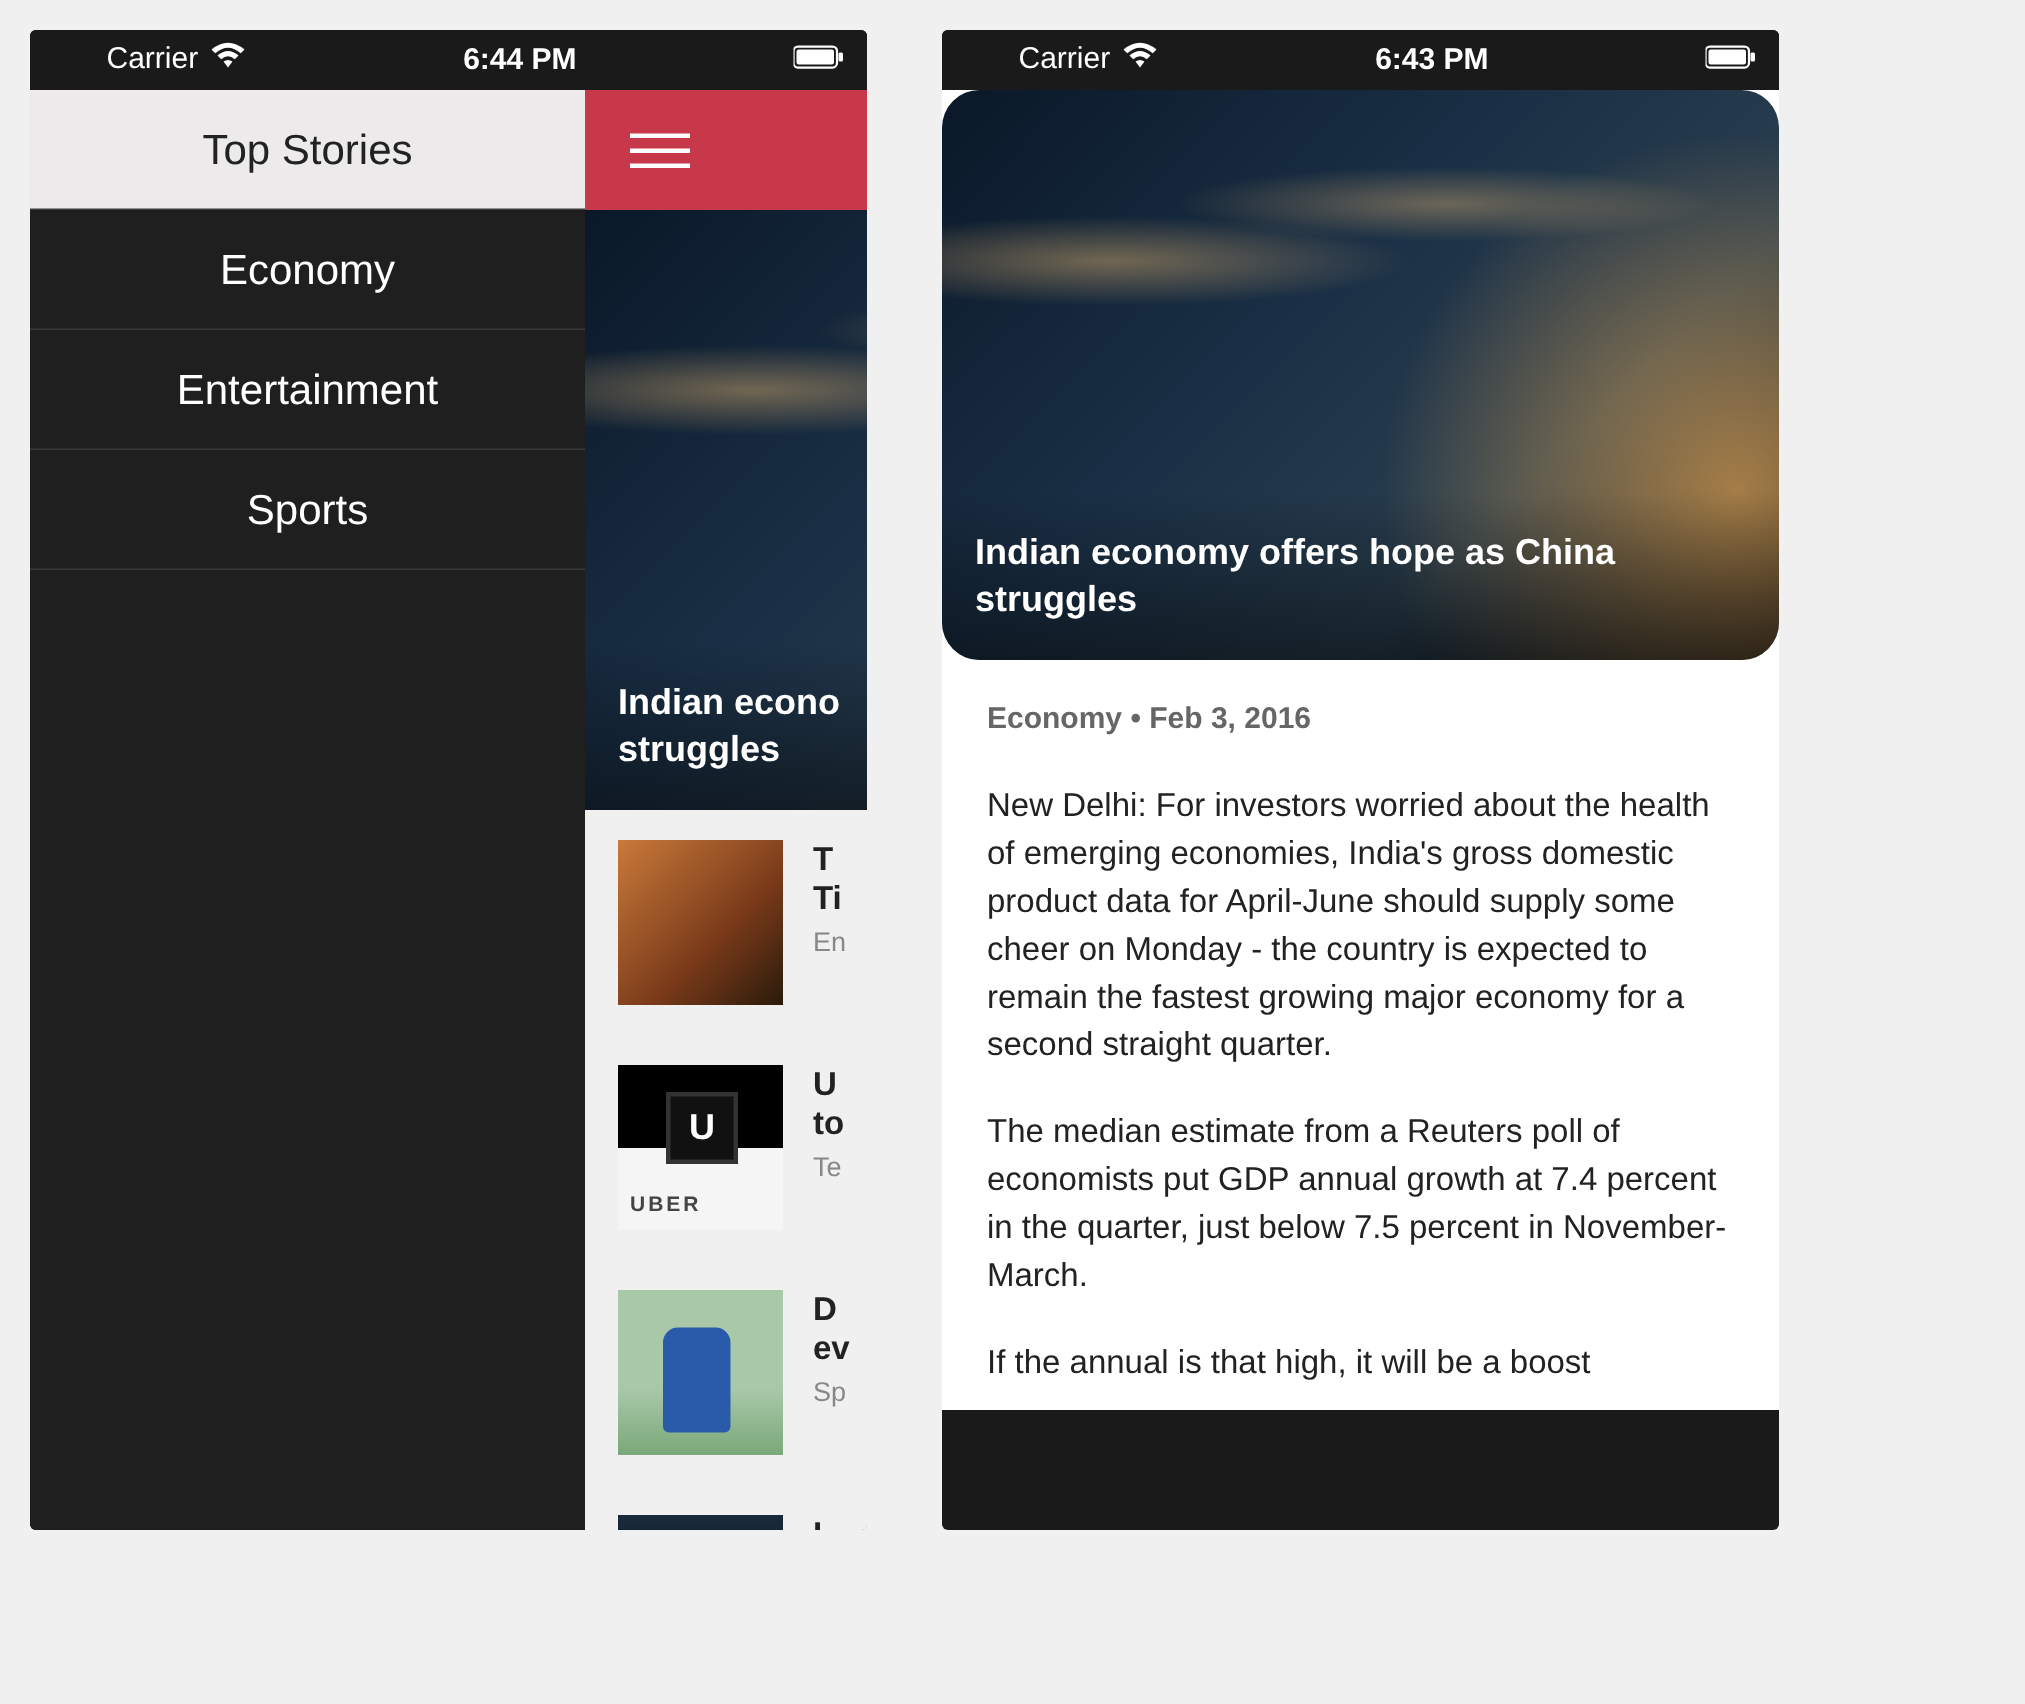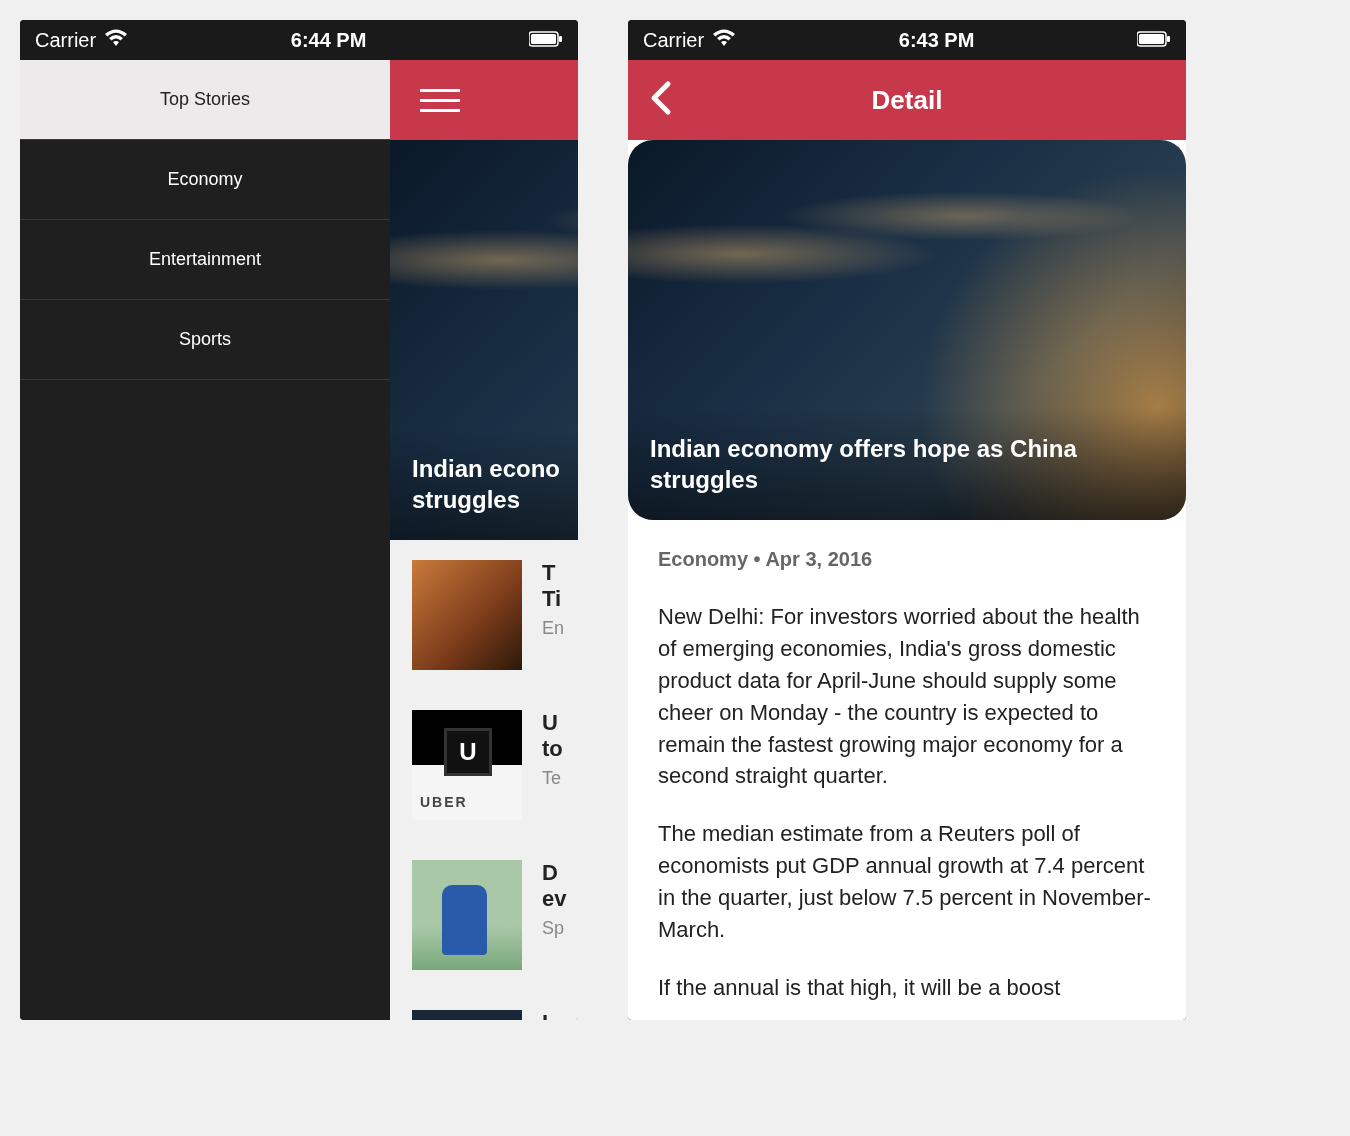--- a/index.html
+++ b/index.html
@@ -23,21 +23,21 @@
     height: 40px;
     background: #1a1a1a;
     color: #fff;
     display: flex;
     align-items: center;
     justify-content: space-between;
     padding: 0 15px;
     font-size: 20px;
     font-weight: 500;
   }
-  .status-left { display: flex; align-items: flex-start; gap: 8px; }
+  .status-left { display: flex; align-items: flex-start; gap: 8px; margin-left: 36px; }
   .wifi-icon { display:inline-block; }
   .battery-icon { display:inline-block; }
   .nav-bar {
     height: 80px;
     background: #c7384a;
     display: flex;
     align-items: center;
     position: relative;
   }
   .hamburger {
@@ -85,21 +85,21 @@
     background: #1f1f1f;
     z-index: 10;
   }
   .drawer-item {
     height: 80px;
     display: flex;
     align-items: center;
     justify-content: center;
     border-bottom: 1px solid #3a3a3a;
     color: #fff;
-    font-size: 18px;
+    font-size: 28px;
     cursor: pointer;
   }
   .drawer-item.active {
     background: #eceaea;
     color: #222;
   }
   .main-pushed {
     position: absolute;
     left: 370px;
     top: 0;
@@ -272,34 +272,26 @@
     </div>
     <span style="font-weight:600">6:43 PM</span>
     <span class="battery-icon">
       <svg width="34" height="16" viewBox="0 0 34 16">
           <rect x="0" y="1" width="29" height="14" rx="3" fill="none" stroke="#fff" stroke-width="1.5"></rect>
           <rect x="2" y="3" width="25" height="10" rx="1.5" fill="#fff"></rect>
           <rect x="30" y="5" width="3" height="6" rx="1" fill="#fff"></rect>
         </svg>
     </span>
   </div>
-  <div class="nav-bar">
-    <div class="back-chevron">
-      <svg width="28" height="40" viewBox="0 0 28 40">
-          <path d="M20 6 L6 20 L20 34" stroke="#fff" stroke-width="5" fill="none" stroke-linecap="round" stroke-linejoin="round"></path>
-        </svg>
-    </div>
-    <div class="nav-title">Detail</div>
-  </div>
   <div class="detail-body">
     <div class="hero detail-hero">
       <div class="hero-overlay">Indian economy offers hope as China struggles</div>
     </div>
     <div class="detail-meta">
-      <span>Economy</span><span>  •  </span><span>Apr 3, 2016</span>
+      <span>Economy</span><span>  •  </span><span>Feb 3, 2016</span>
     </div>
     <div class="detail-content">
       <p>New Delhi: For investors worried about the health of emerging economies, India's gross domestic product data for April-June should supply some cheer on Monday - the country is expected to remain the fastest growing major economy for a second straight quarter.</p>
       <p>The median estimate from a Reuters poll of economists put GDP annual growth at 7.4 percent in the quarter, just below 7.5 percent in November-March.</p>
       <p>If the annual is that high, it will be a boost</p>
     </div>
   </div>
 </div>
 
 </body></html>

